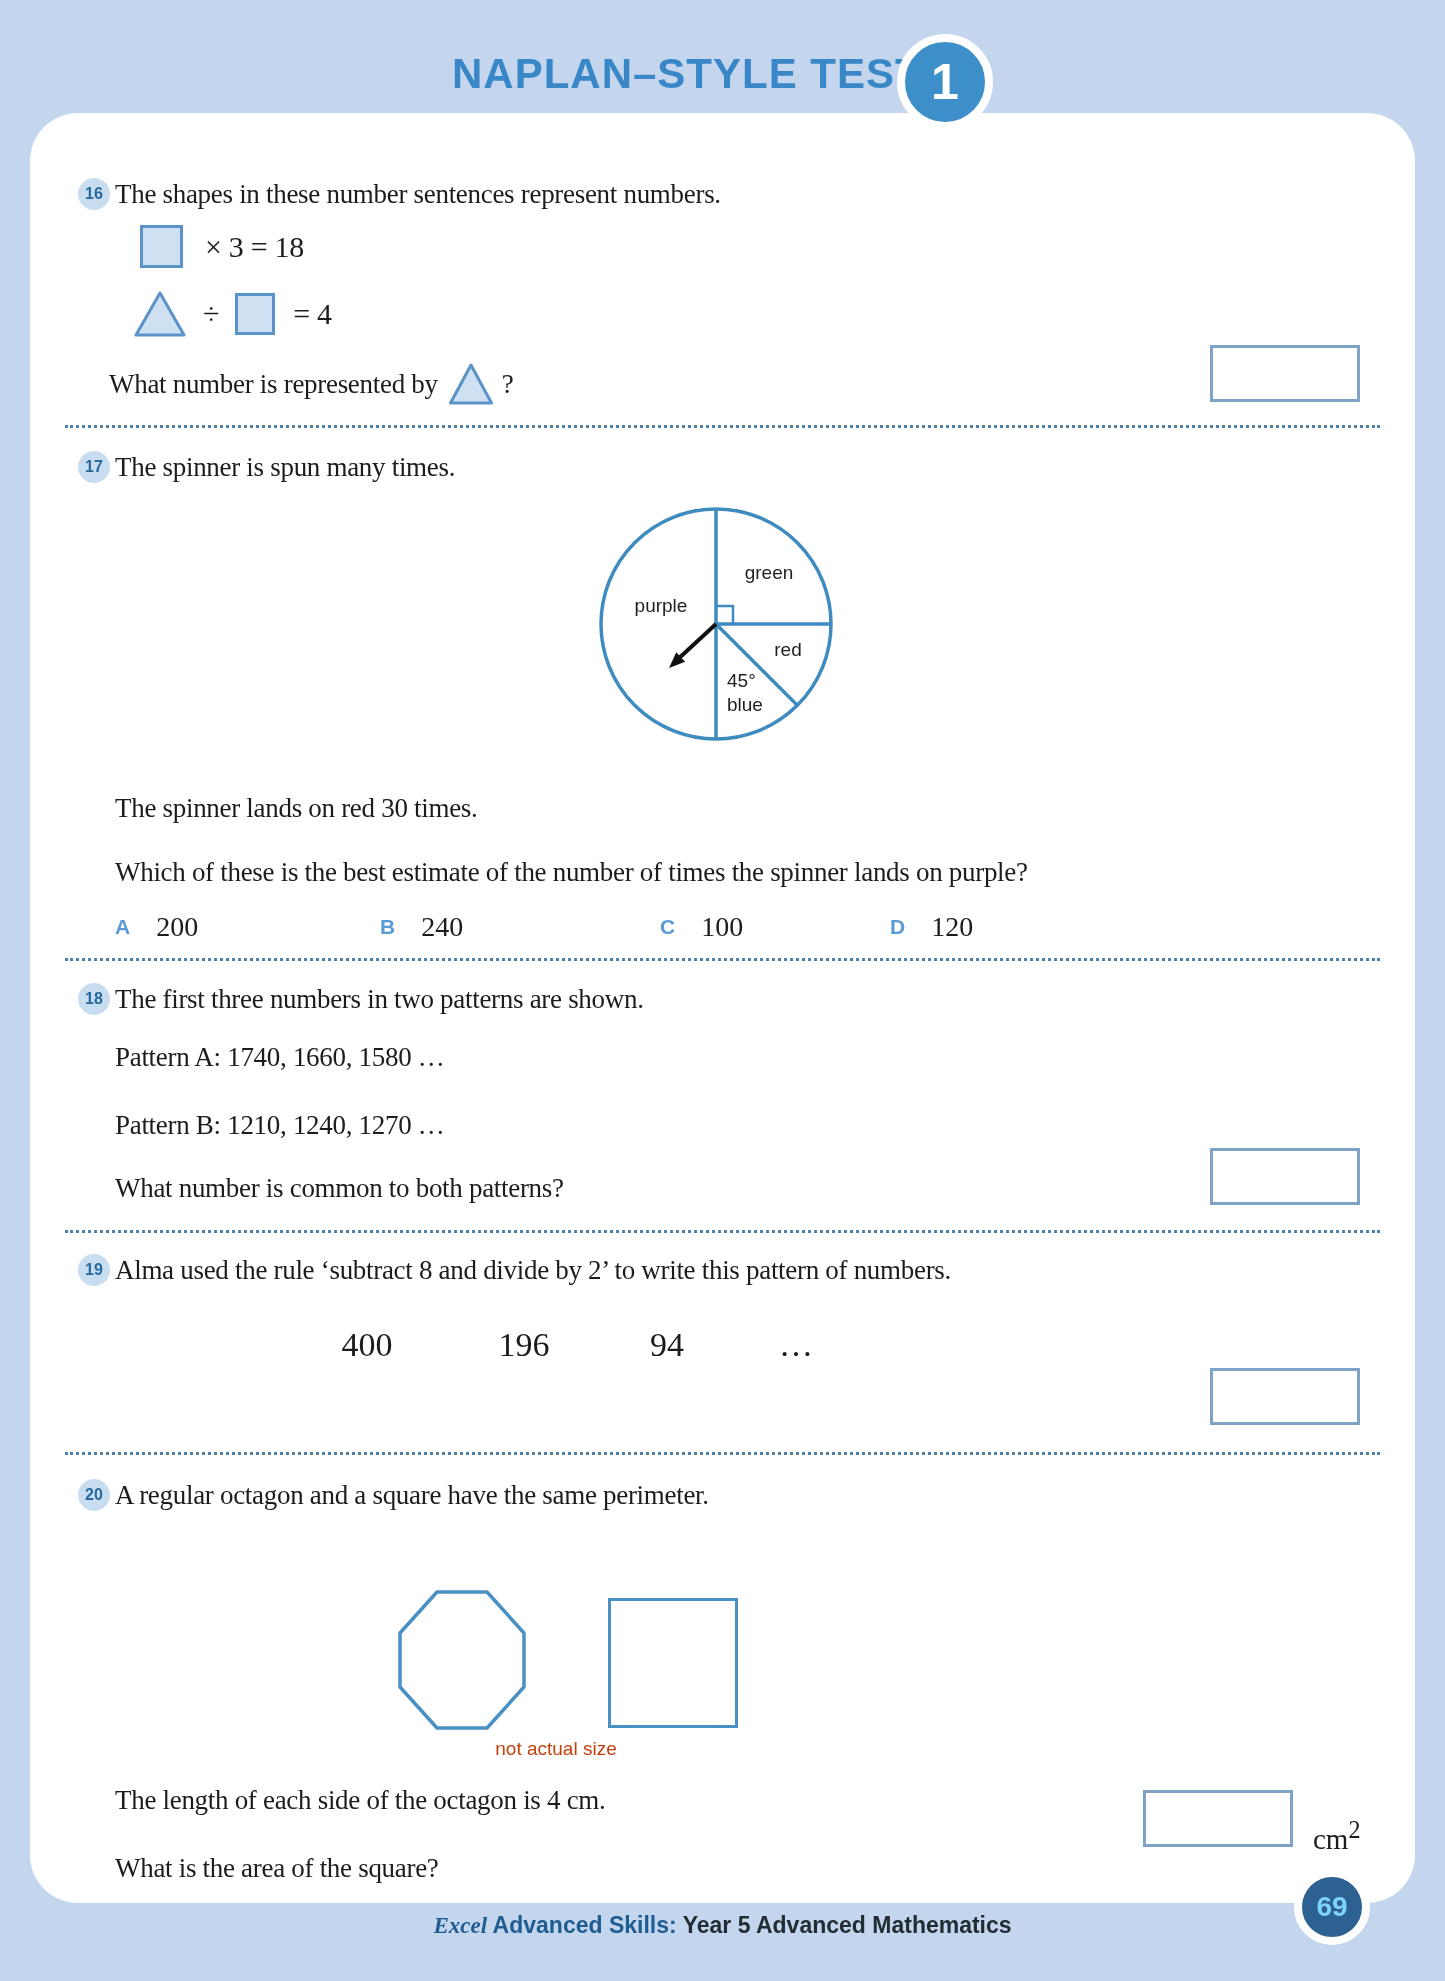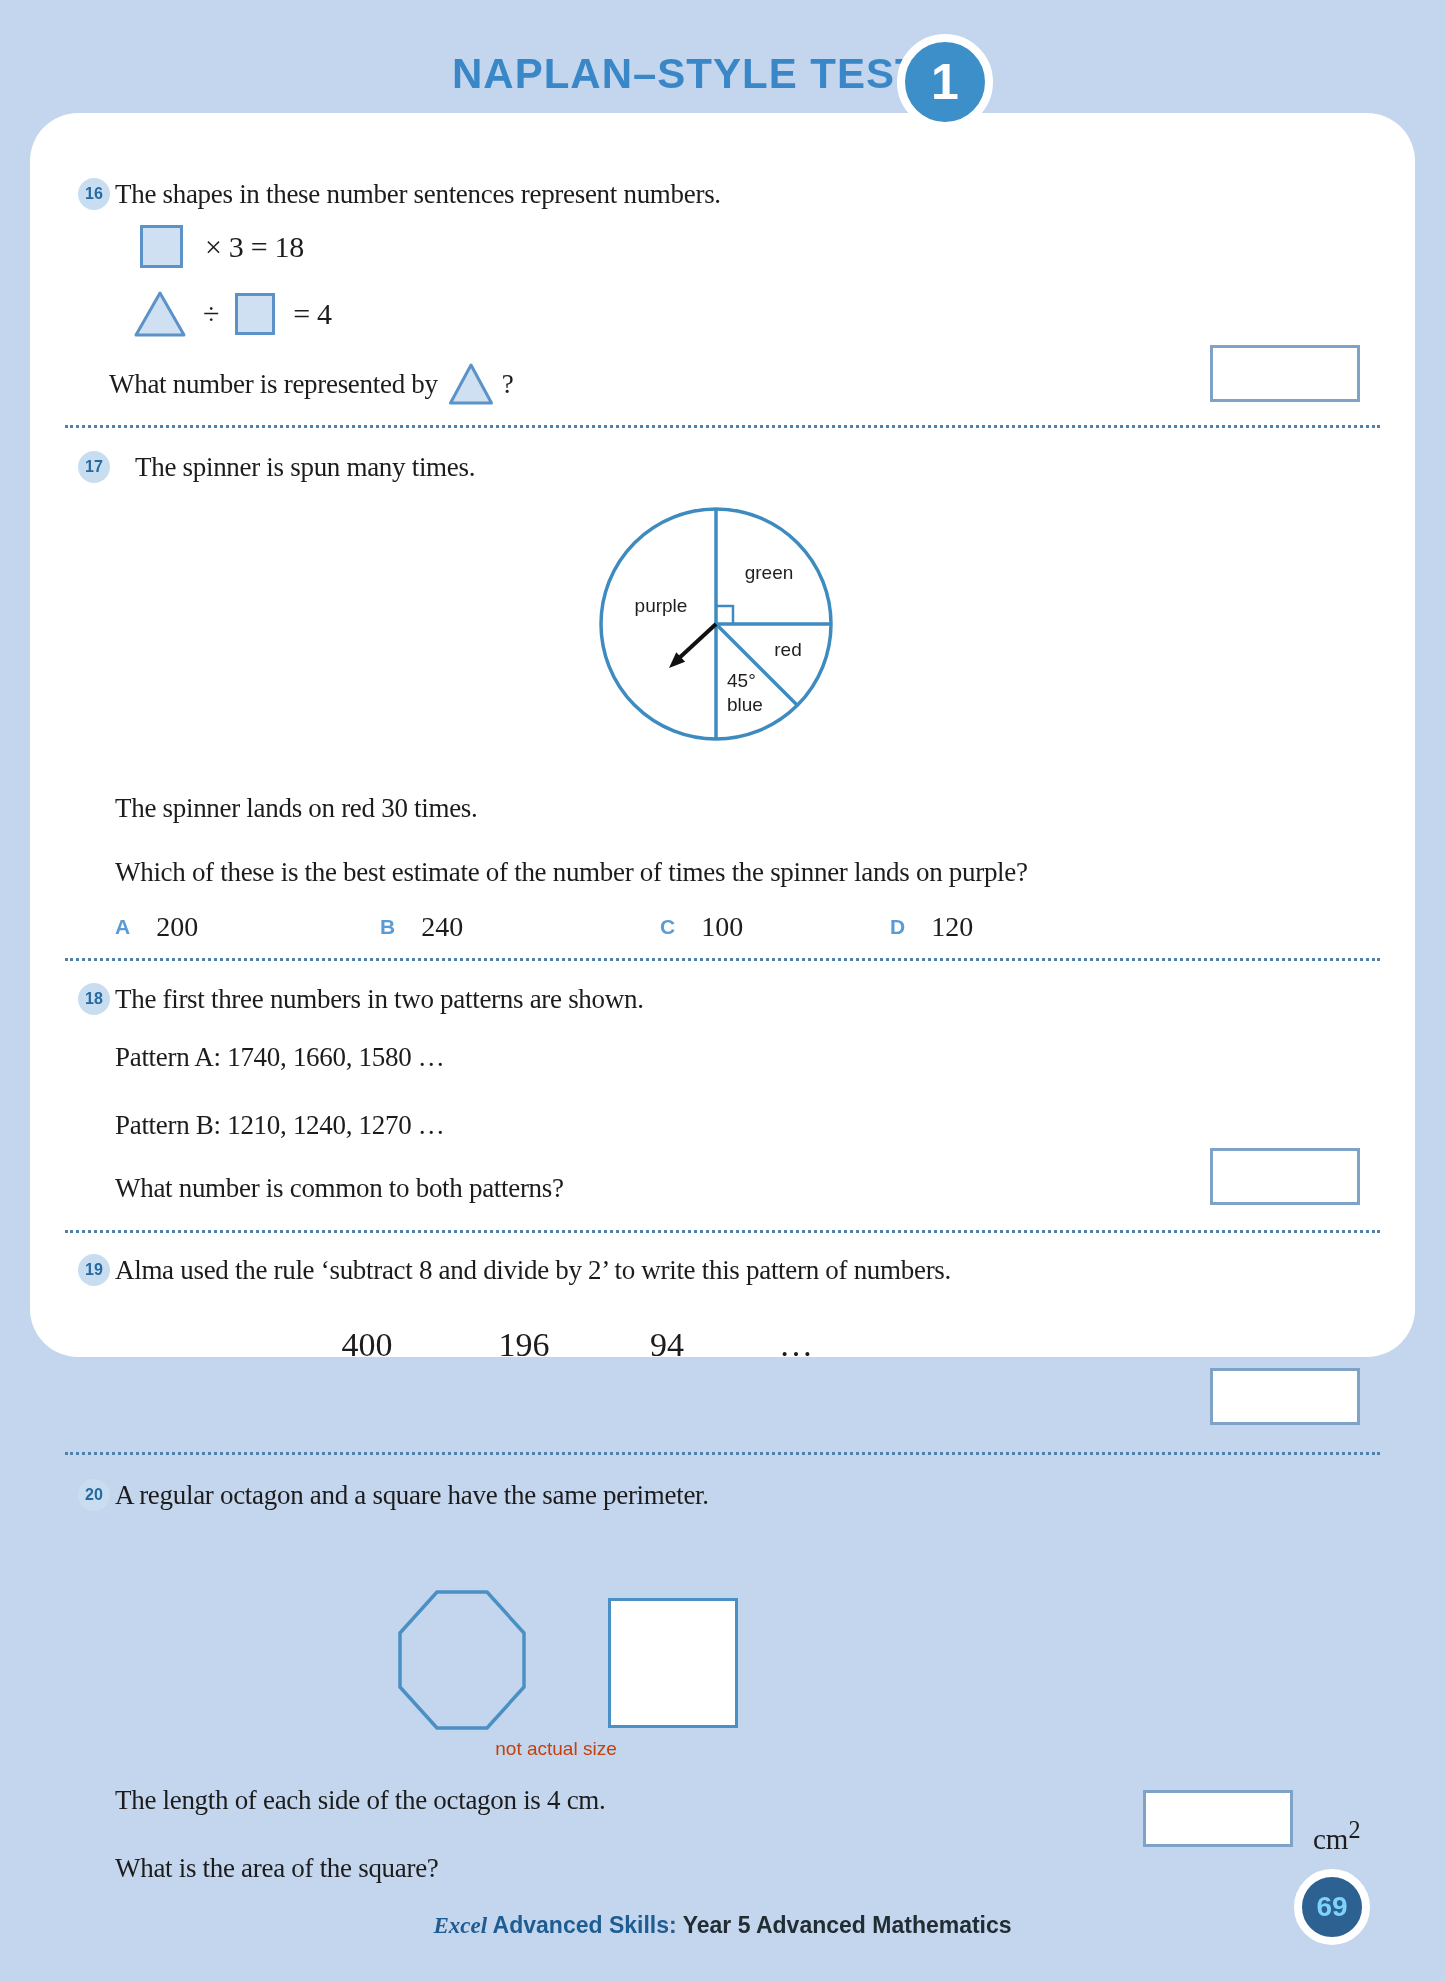--- a/index.html
+++ b/index.html
@@ -3,21 +3,21 @@
 <meta charset="utf-8">
 <style>
   html,body{margin:0;padding:0;}
   body{
     width:1445px;height:1981px;position:relative;overflow:hidden;
     background:#c4d6ed;
     font-family:"Liberation Serif",serif;color:#1c1c1c;
   }
   .abs{position:absolute;}
   .card{
-    position:absolute;left:30px;top:113px;width:1385px;height:1244px;
+    position:absolute;left:30px;top:113px;width:1385px;height:1790px;
     background:#ffffff;border-radius:48px;
   }
   .hdr-title{
     position:absolute;left:452px;top:50px;
     font-family:"Liberation Sans",sans-serif;font-weight:bold;
     font-size:42px;letter-spacing:1px;color:#3a87c8;white-space:nowrap;
   }
   .hdr-circle{
     position:absolute;left:897px;top:34px;width:80px;height:80px;
     background:#3d8fca;border:8px solid #ffffff;border-radius:50%;
@@ -109,21 +109,21 @@
     </svg>
     <span style="margin-left:8px;">?</span>
   </div>
 
   <div class="ansbox" style="left:1180px;top:232px;"></div>
   <div class="sep" style="top:312px;"></div>
 
   <div class="badge" style="top:338px;">
     <span>17</span>
   </div>
-  <div class="line" style="top:336px;margin-left:20px;">The spinner is spun many times.</div>
+  <div class="line" style="top:336px;">The spinner is spun many times.</div>
 
   <svg class="abs" style="left:551px;top:376px;" width="270" height="270">
     <circle cx="135" cy="135" r="115" fill="#ffffff" stroke="#3e8bc0" stroke-width="3.5"></circle>
     <line x1="135" y1="20" x2="135" y2="250" stroke="#3e8bc0" stroke-width="3.5"></line>
     <line x1="135" y1="135" x2="250" y2="135" stroke="#3e8bc0" stroke-width="3.5"></line>
     <line x1="135" y1="135" x2="216.3" y2="216.3" stroke="#3e8bc0" stroke-width="3.5"></line>
     <polyline points="135,117 152,117 152,135" fill="none" stroke="#3e8bc0" stroke-width="2.5"></polyline>
     <line x1="135" y1="135" x2="96" y2="171" stroke="#111111" stroke-width="4"></line>
     <polygon points="0,0 -16,-6.5 -16,6.5" transform="translate(88,179) rotate(137)" fill="#111111"></polygon>
     <text x="188" y="90" text-anchor="middle">green</text>

